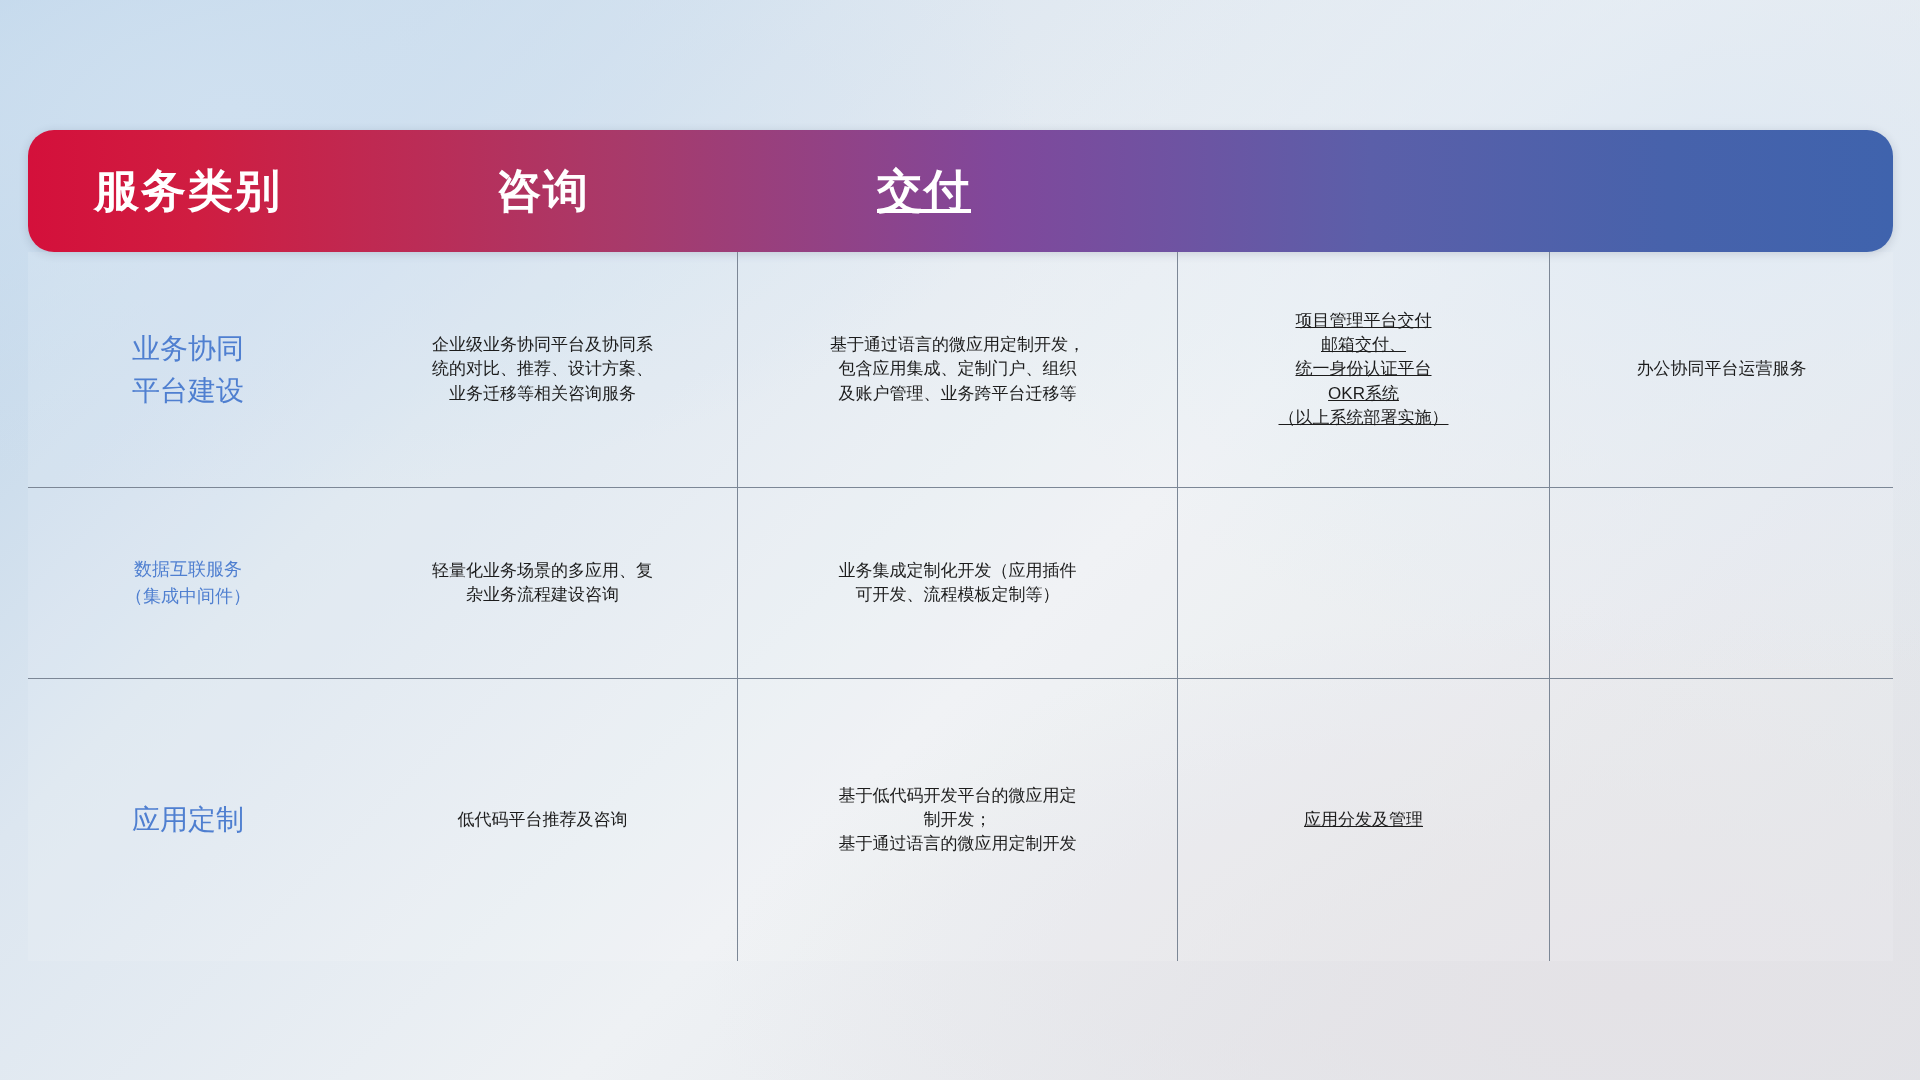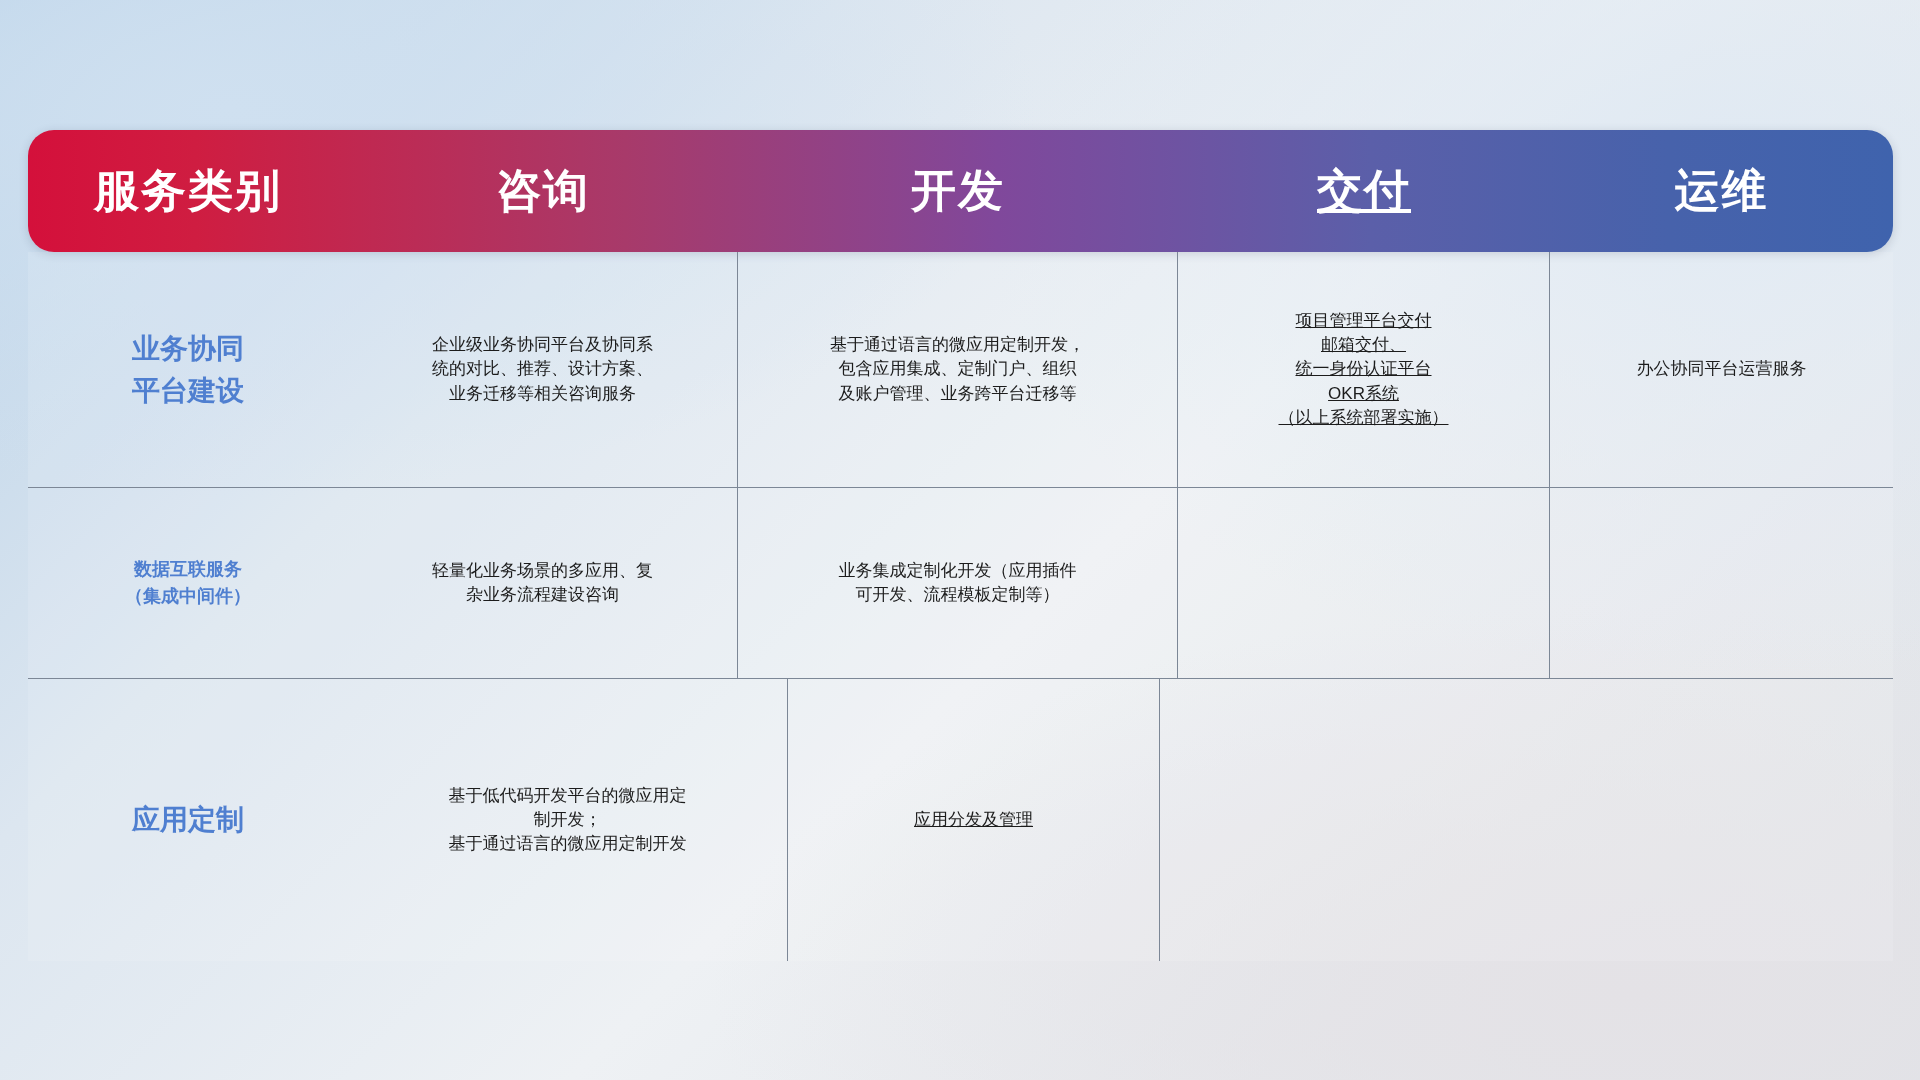--- a/index.html
+++ b/index.html
@@ -68,21 +68,21 @@
     box-sizing: border-box;
     padding: 10px 16px;
     font-size: 17px;
     line-height: 1.42;
     color: #1c1c1c;
     border-right: 1.6px solid #7c8796;
   }
   .cell:last-child { border-right: none; }
   .cell.cat {
     color: #4f7fd0;
-    font-weight: bold;
+    font-weight: normal;
     font-size: 28px;
     line-height: 1.5;
     border-right: none;
   }
   .cell.cat.wide { font-size: 18px; }
 
   
   .c0 { width: 320px; }
   .c1 { width: 390px; }
   .c2 { width: 440px; }
@@ -97,23 +97,21 @@
 </style>
 </head>
 <body>
 
 <div class="page">
   <div class="table-wrap">
 
     <div class="head-row">
       <div class="head-cell c0">服务类别</div>
       <div class="head-cell c1">咨询</div>
-      <div class="head-cell c2">开发</div>
       <div class="head-cell c3">交付</div>
-      <div class="head-cell c4">运维</div>
     </div>
 
     <div class="body-wrap">
 
       <div class="row r0">
         <div class="cell cat c0 nowrap-lines">业务协同
 平台建设</div>
         <div class="cell c1 nowrap-lines">企业级业务协同平台及协同系
 统的对比、推荐、设计方案、
 业务迁移等相关咨询服务</div>
@@ -134,20 +132,21 @@
         <div class="cell c1 nowrap-lines">轻量化业务场景的多应用、复
 杂业务流程建设咨询</div>
         <div class="cell c2 nowrap-lines">业务集成定制化开发（应用插件
 可开发、流程模板定制等）</div>
         <div class="cell c3 nowrap-lines"></div>
         <div class="cell c4 nowrap-lines"></div>
       </div>
 
       <div class="row r2">
         <div class="cell cat c0 nowrap-lines">应用定制</div>
+        <div class="cell c1 nowrap-lines">低代码平台推荐及咨询</div>
         <div class="cell c2 nowrap-lines">基于低代码开发平台的微应用定
 制开发；
 基于通过语言的微应用定制开发</div>
         <div class="cell c3 nowrap-lines">应用分发及管理</div>
         <div class="cell c4 nowrap-lines"></div>
       </div>
 
     </div>
   </div>
 </div>

